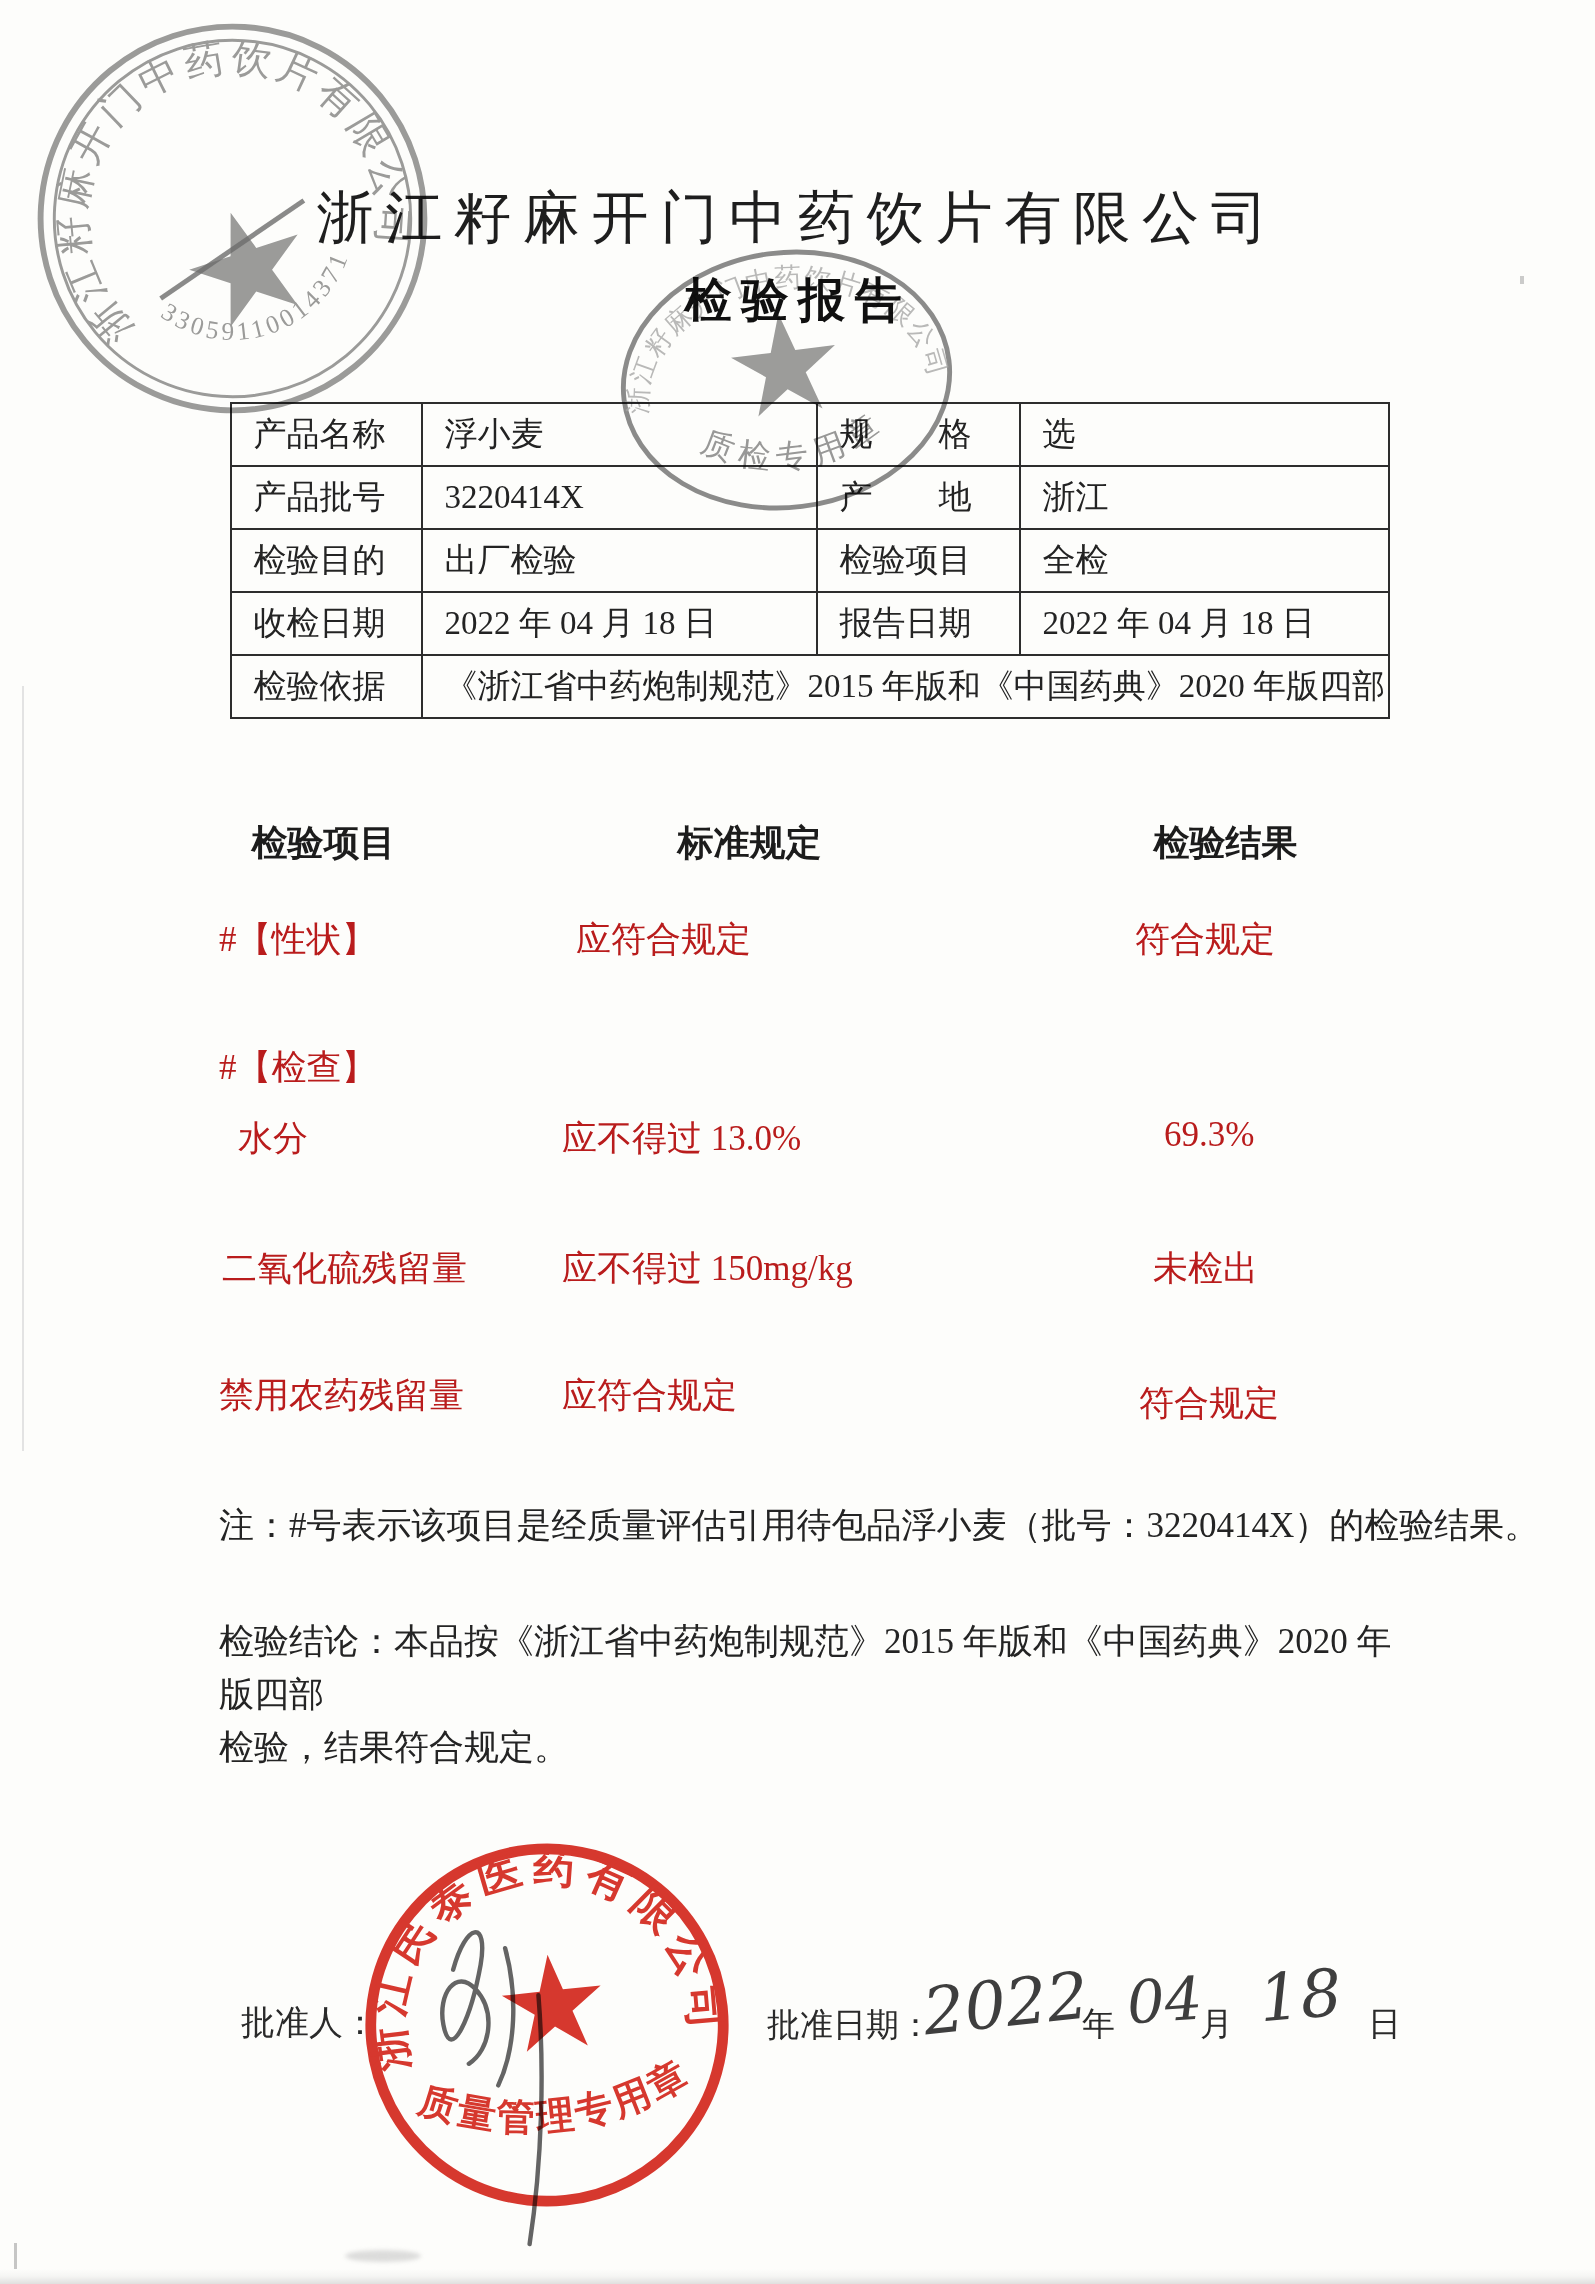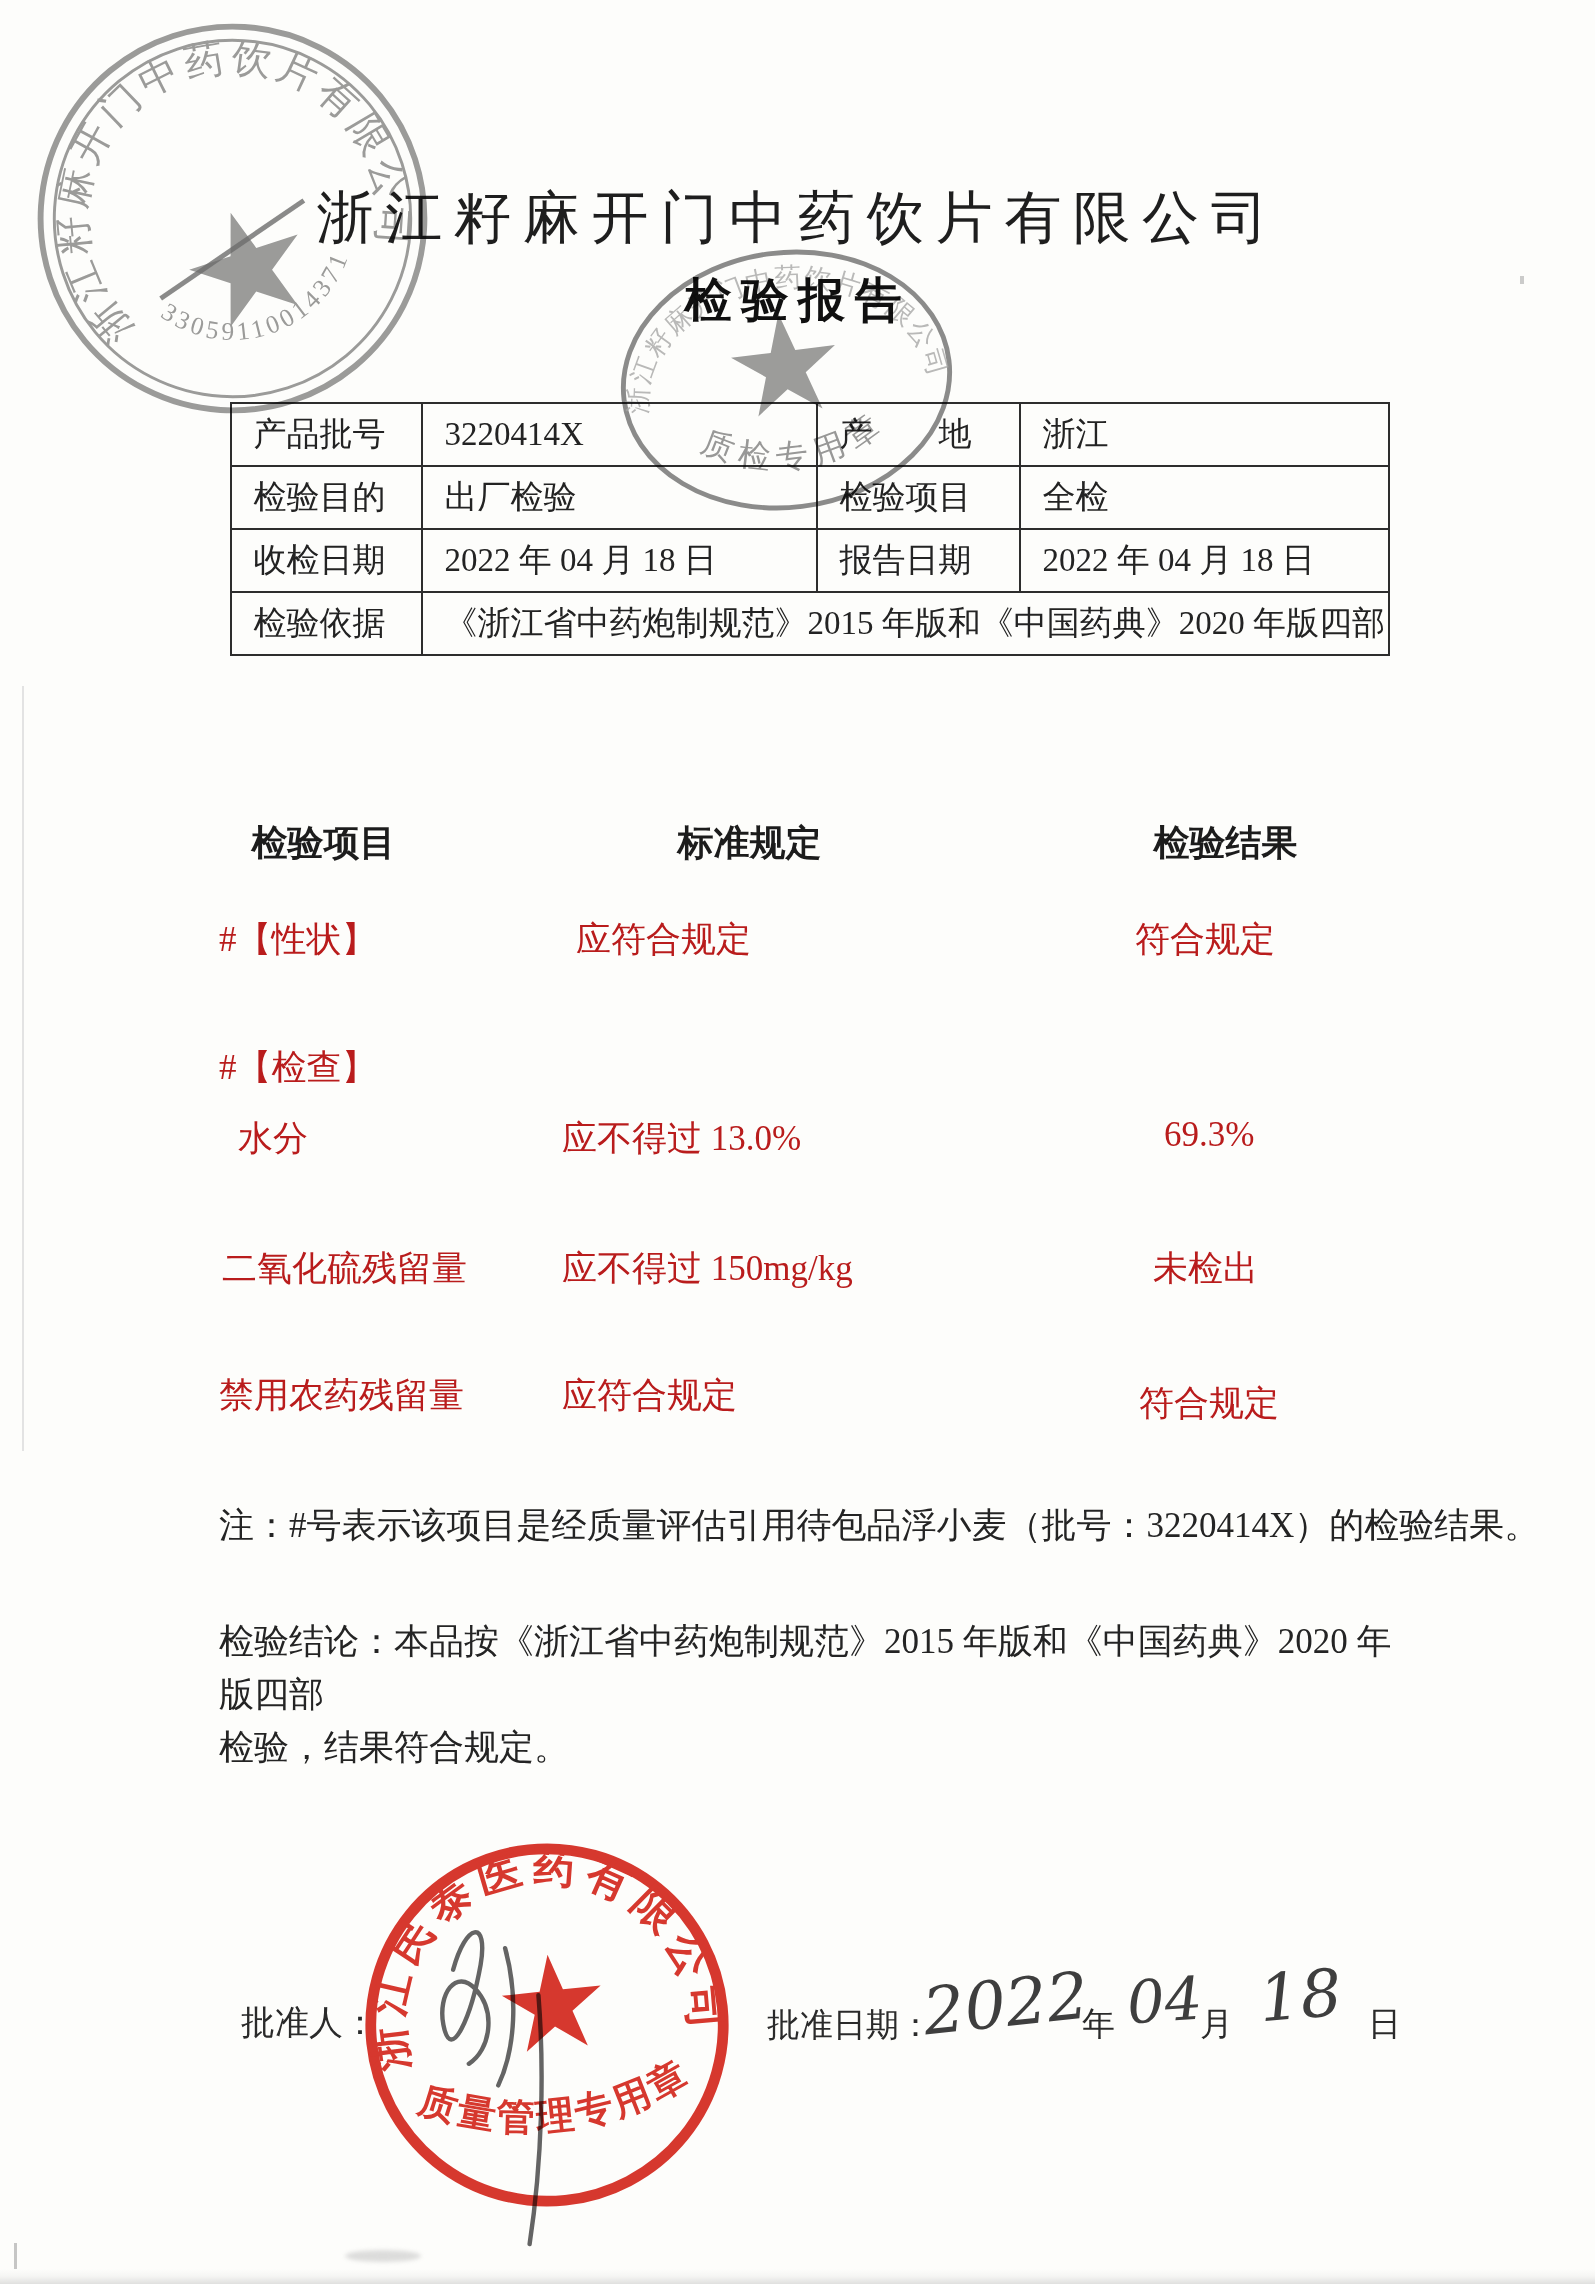--- a/index.html
+++ b/index.html
@@ -61,20 +61,26 @@
 
   <table class="info">
     <colgroup>
         <col style="width:191px">
         <col style="width:395px">
         <col style="width:203px">
         <col style="width:369px">
       </colgroup>
     <tbody>
       <tr>
+        <td>产品名称</td>
+        <td>浮小麦</td>
+        <td>规　　格</td>
+        <td>选</td>
+      </tr>
+      <tr>
         <td>产品批号</td>
         <td>3220414X</td>
         <td>产　　地</td>
         <td>浙江</td>
       </tr>
       <tr>
         <td>检验目的</td>
         <td>出厂检验</td>
         <td>检验项目</td>
         <td>全检</td>

